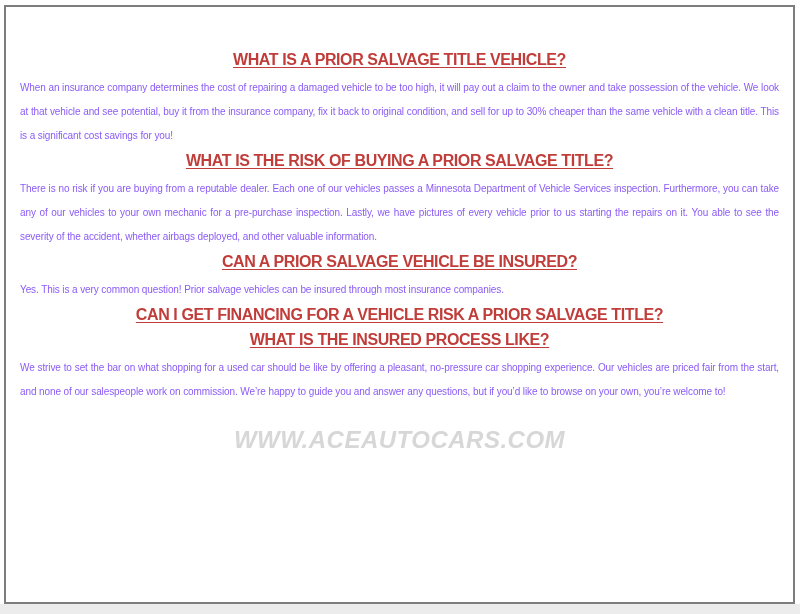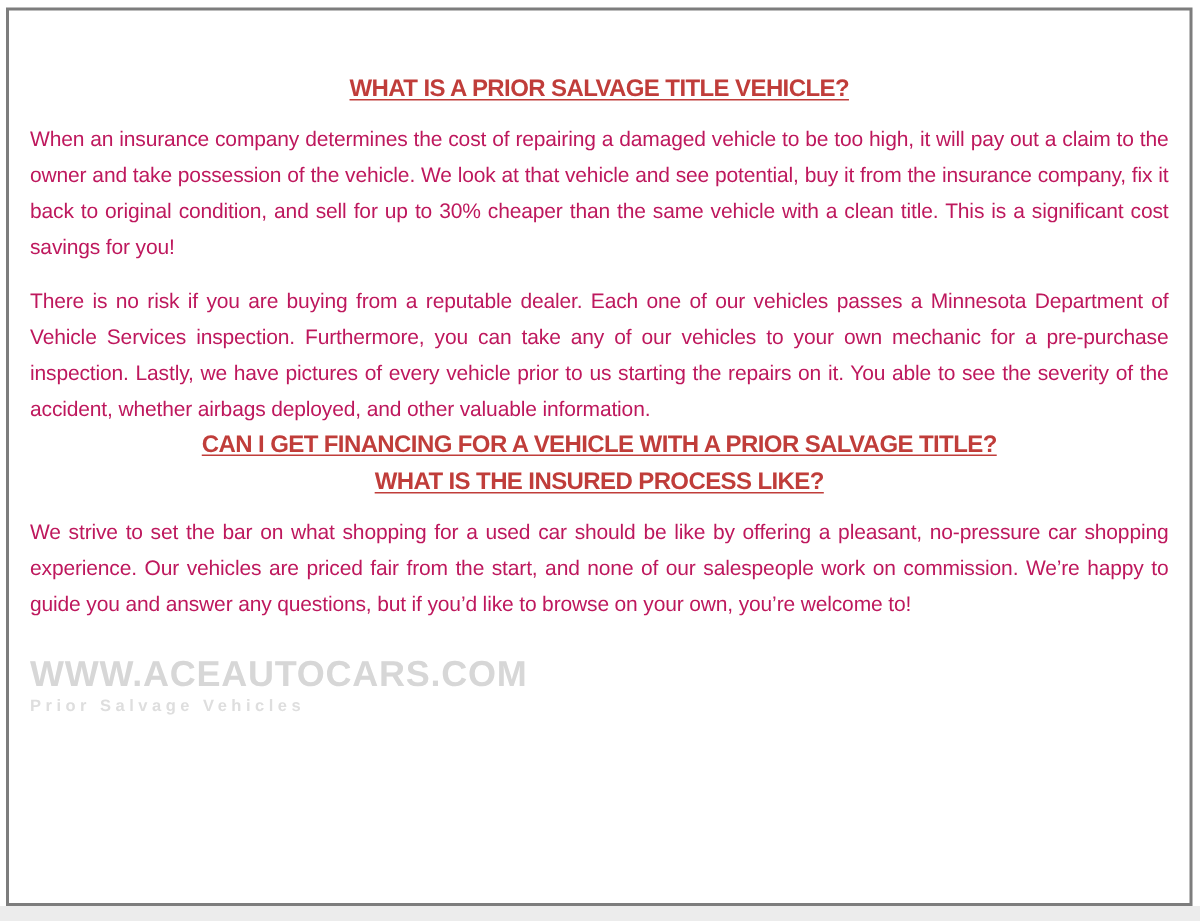--- a/index.html
+++ b/index.html
@@ -42,30 +42,32 @@
     text-align: center;
     font-size: 16px;
     line-height: 17px;
     font-weight: bold;
     letter-spacing: -0.4px;
     color: #c03d3a;
     text-decoration: underline;
     text-underline-offset: 2px;
   }
   .faq-body {
-    margin: 12px 0 4px 0;
-    font-size: 14px;
+    margin: 0 0 4px 0;
+    font-size: 10px;
     line-height: 24px;
     letter-spacing: -0.1px;
-    color: #be185d;
+    color: #8b5cf6;
     text-align: justify;
   }
   .footer {
     margin-top: 24px;
+    text-align: center;
     user-select: none;
+    font-style: italic;
   }
   .footer-site {
     font-size: 24px;
     font-weight: bold;
     letter-spacing: 0.5px;
     color: #d7d7d7;
     line-height: 24px;
   }
   .footer-tagline {
     margin-top: 3px;
@@ -83,32 +85,36 @@
   <div class="bottom-strip"></div>
 
   <div class="content-frame">
 
     <div class="faq-section">
       <h2 class="faq-heading">WHAT IS A PRIOR SALVAGE TITLE VEHICLE?</h2>
       <p class="faq-body">When an insurance company determines the cost of repairing a damaged vehicle to be too high, it will pay out a claim to the owner and take possession of the vehicle.  We look at that vehicle and see potential, buy it from the insurance company, fix it back to original condition, and sell for up to 30% cheaper than the same vehicle with a clean title. This is a significant cost savings for you!</p>
     </div>
 
     <div class="faq-section">
+      <h2 class="faq-heading">WHAT IS THE RISK OF BUYING A PRIOR SALVAGE TITLE?</h2>
       <p class="faq-body">There is no risk if you are buying from a reputable dealer. Each one of our vehicles passes a Minnesota Department of Vehicle Services inspection. Furthermore, you can take any of our vehicles to your own mechanic for a pre-purchase inspection. Lastly, we have pictures of every vehicle prior to us starting the repairs on it. You able to see the severity of the accident, whether airbags deployed, and other valuable information.</p>
     </div>
 
+    <div class="faq-section">
+      <h2 class="faq-heading">CAN A PRIOR SALVAGE VEHICLE BE INSURED?</h2>
+      <p class="faq-body">Yes. This is a very common question! Prior salvage vehicles can be insured through most insurance companies.</p>
+    </div>
 
     <div class="faq-section">
-      <h2 class="faq-heading">CAN I GET FINANCING FOR A VEHICLE WITH A PRIOR SALVAGE TITLE?</h2>
+      <h2 class="faq-heading">CAN I GET FINANCING FOR A VEHICLE RISK A PRIOR SALVAGE TITLE?</h2>
     </div>
 
     <div class="faq-section">
       <h2 class="faq-heading">WHAT IS THE INSURED PROCESS LIKE?</h2>
       <p class="faq-body">We strive to set the bar on what shopping for a used car should be like by offering a pleasant, no-pressure car shopping experience. Our vehicles are priced fair from the start, and none of our salespeople work on commission. We’re happy to guide you and answer any questions, but if you’d like to browse on your own, you’re welcome to!</p>
     </div>
 
     <div class="footer">
       <div class="footer-site">WWW.ACEAUTOCARS.COM</div>
-      <div class="footer-tagline">Prior Salvage Vehicles</div>
     </div>
 
   </div>
 </div>
 
 </body></html>

